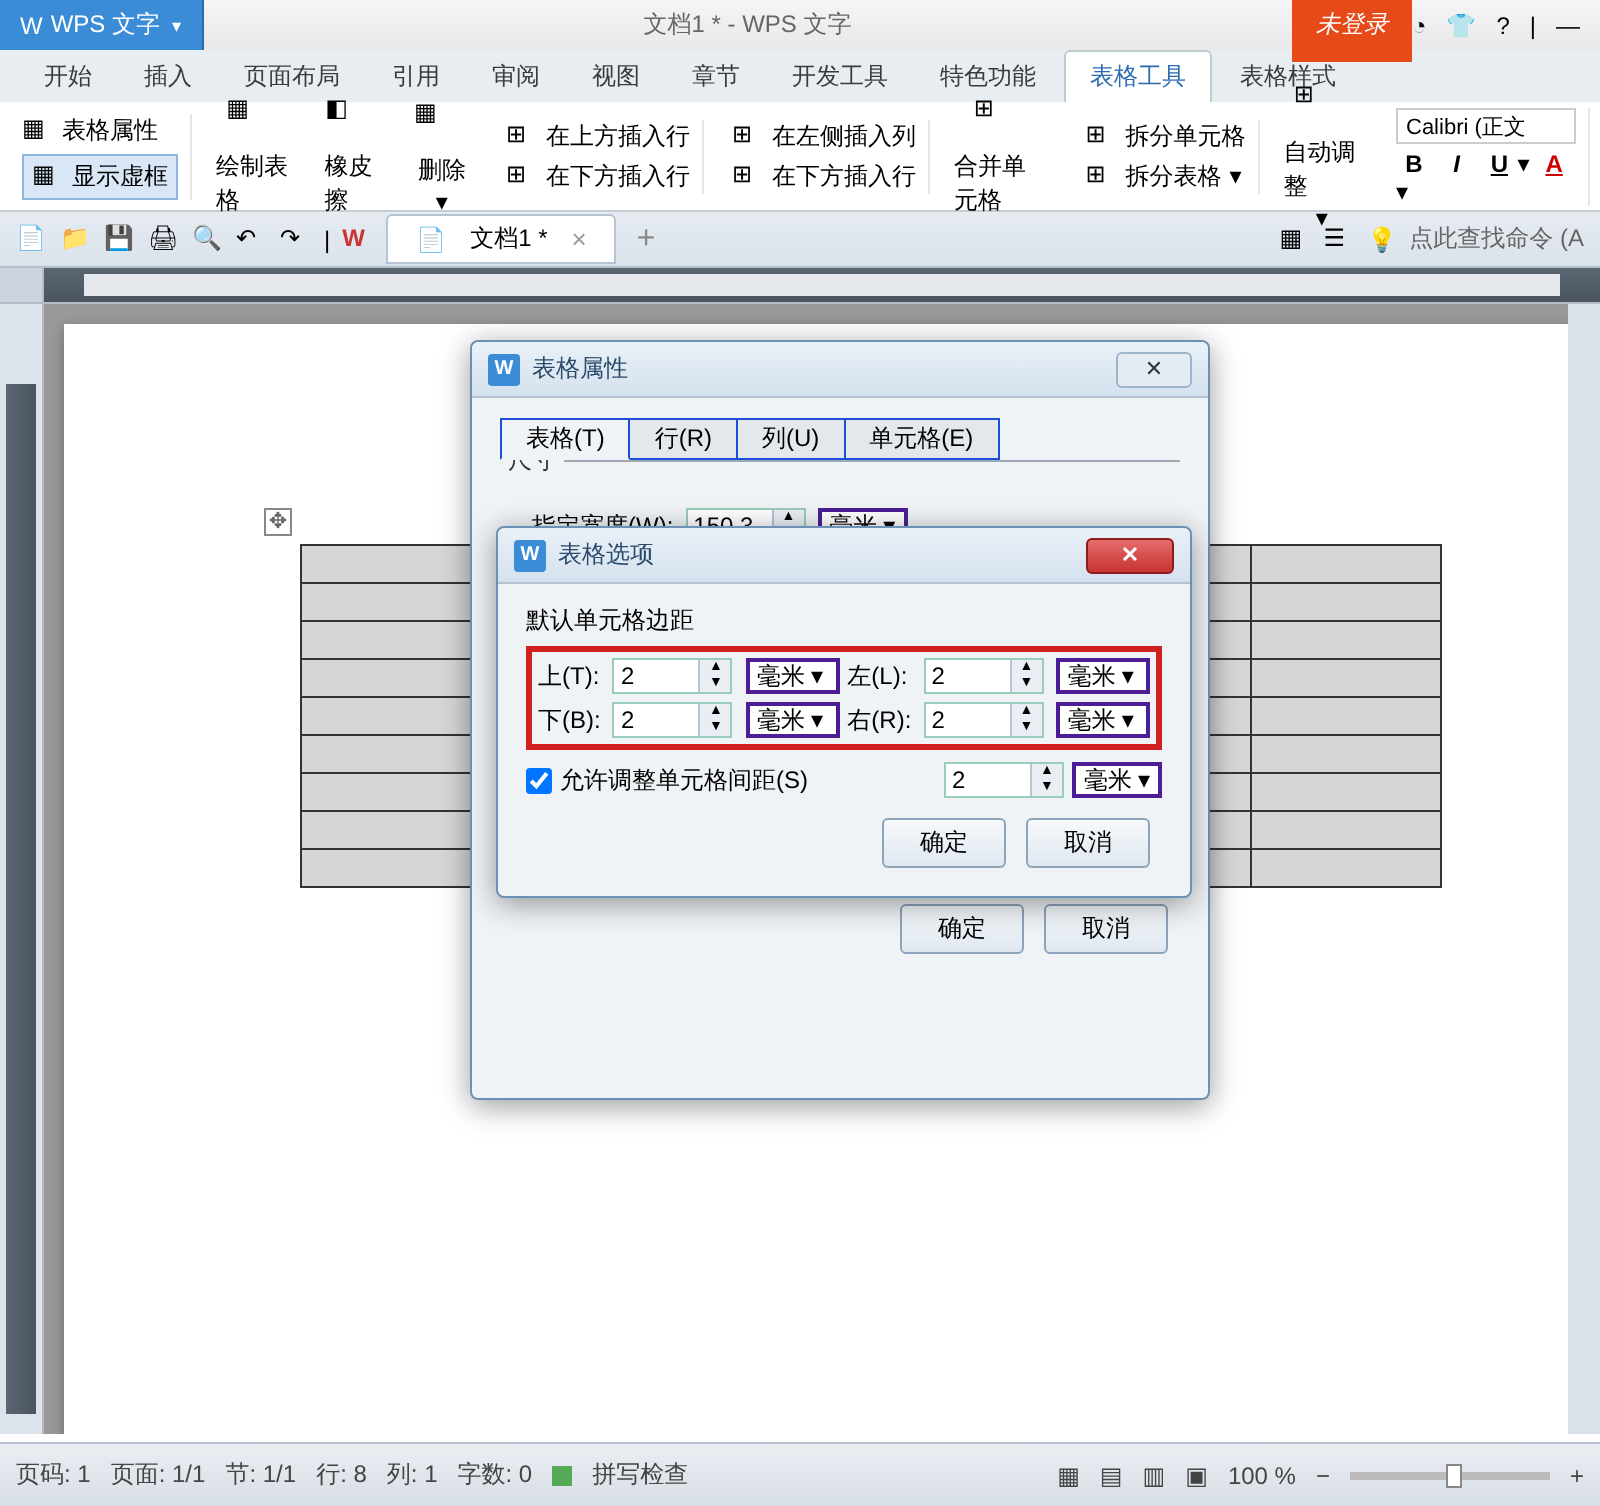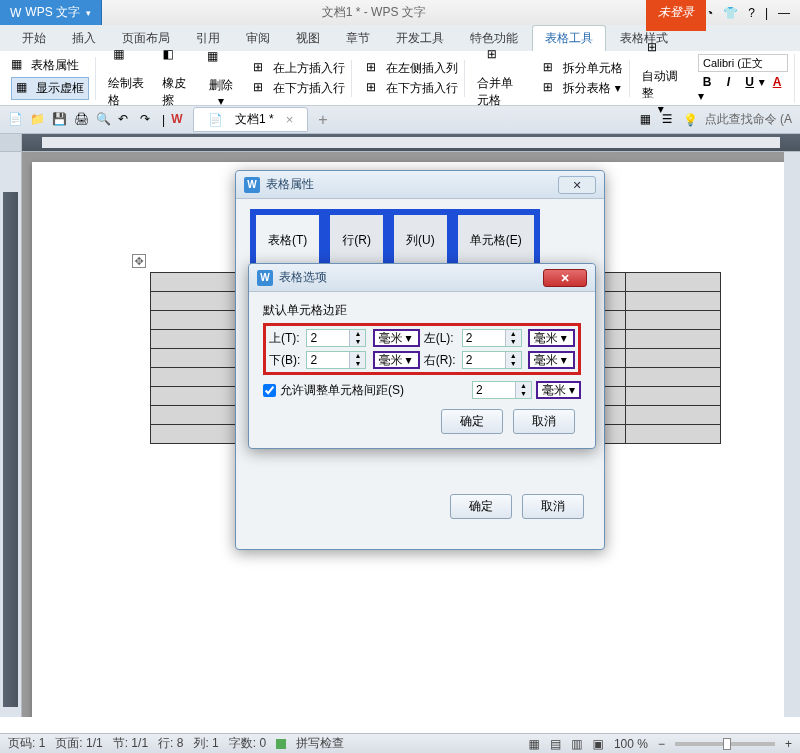--- a/index.html
+++ b/index.html
@@ -63,40 +63,40 @@
 .dlg-title { height: 28px; background: linear-gradient(#eaf1f8,#d4e1ed); display: flex; align-items: center; padding: 0 8px; gap: 6px; border-bottom: 1px solid #b5c2d1; border-radius: 4px 4px 0 0;}
 .dlg-title-icon { width: 16px; height: 16px; background: #3a8cd7; color:#fff; font-size:10px; font-weight:bold; display:flex; align-items:center; justify-content:center; border-radius:2px;}
 .dlg-title-text { flex:1; color:#2b4b6c;}
 .close-x { background:#e3ebf3; border:1px solid #9db4cc; border-radius:3px; width:38px; height:18px; font-size:11px; text-align:center; line-height:16px; cursor:pointer; color:#334;}
 .close-red { background: linear-gradient(#e56c6c,#c83232); border:1px solid #8f1c1c; border-radius:3px; width:44px; height:18px; color:#fff; text-align:center; line-height:16px; font-weight:bold; cursor:pointer; font-size:11px;}
 .dlg-body { padding: 10px 14px 14px; }
 
 
 .dlg1 { left: 235px; top: 170px; width: 370px; height: 380px; }
 .dtabs { display: flex; border-bottom: 1px solid #9aa8b8; }
-.dtab { padding: 17px 12px; border:6px solid #1d4ed8; background:#e4e8ed; margin-right:-1px; cursor:pointer;}
+.dtab { padding: 1px 12px; border:1px solid #1d4ed8; background:#e4e8ed; margin-right:-1px; cursor:pointer;}
 .dtab.active { background:#f0f3f6; border-bottom:1px solid #f0f3f6; position:relative; z-index:1;}
 .legend { background:#f0f3f6; padding:0 4px; position:relative; top:-15px; display:inline-block; color:#333;}
 .spin { border:1px solid #9cb; background:#fff; width:60px; height:18px; display:inline-flex;}
 .spin input{ border:none; width:42px; padding:0 3px; font-size:12px;}
 .spin .ud { width:16px; display:flex; flex-direction:column;}
 .spin .ud span{ flex:1; font-size:7px; text-align:center; background:#e8eef4; border-left:1px solid #b6c3d2; cursor:pointer; line-height:8px;}
 .unit { border:2px solid #4c1d95; background:#fff; padding:1px 4px; height:18px; display:inline-flex; align-items:center; gap:3px;}
 .btn { background: linear-gradient(#f7fafd,#dfe7f0); border:1px solid #8ea4ba; border-radius:3px; padding: 3px 18px; cursor:pointer;}
 .btnrow { display:flex; justify-content:flex-end; gap:10px; margin-top:10px; padding-right: 6px;}
 
 
 .dlg2 { left: 248px; top: 263px; width: 348px; height: 186px; z-index: 10;}
 .hlbox { border: 3px solid #d02020; padding: 3px; }
 .grid2 { display: grid; grid-template-columns: auto auto auto auto auto auto; gap: 4px 4px; align-items: center;}
 .lbl { white-space:nowrap; }
 .chk { display:flex; align-items:center; gap:4px; margin:6px 0;}
 
 
-.status { position:absolute; bottom:0; left:0; right:0; height:20px; background: linear-gradient(#eaeef3,#d8dee6); border-top:1px solid #b5c0cc; display:flex; align-items:center; padding:0 8px; gap:10px; font-size:11px; color:#444;}
+.status { position:absolute; bottom:0; left:0; right:0; height:32px; background: linear-gradient(#eaeef3,#d8dee6); border-top:1px solid #b5c0cc; display:flex; align-items:center; padding:0 8px; gap:10px; font-size:11px; color:#444;}
 .status .spacer{flex:1;}
 .zoom-track { width:100px; height:4px; background:#bbb; position:relative;}
 .zoom-knob {position:absolute; left:48px; top:-4px; width:8px; height:12px; background:#fff; border:1px solid #888;}
 </style>
 </head>
 <body>
 
 <div class="titlebar">
   <div class="app-btn">
     <span>W</span>

